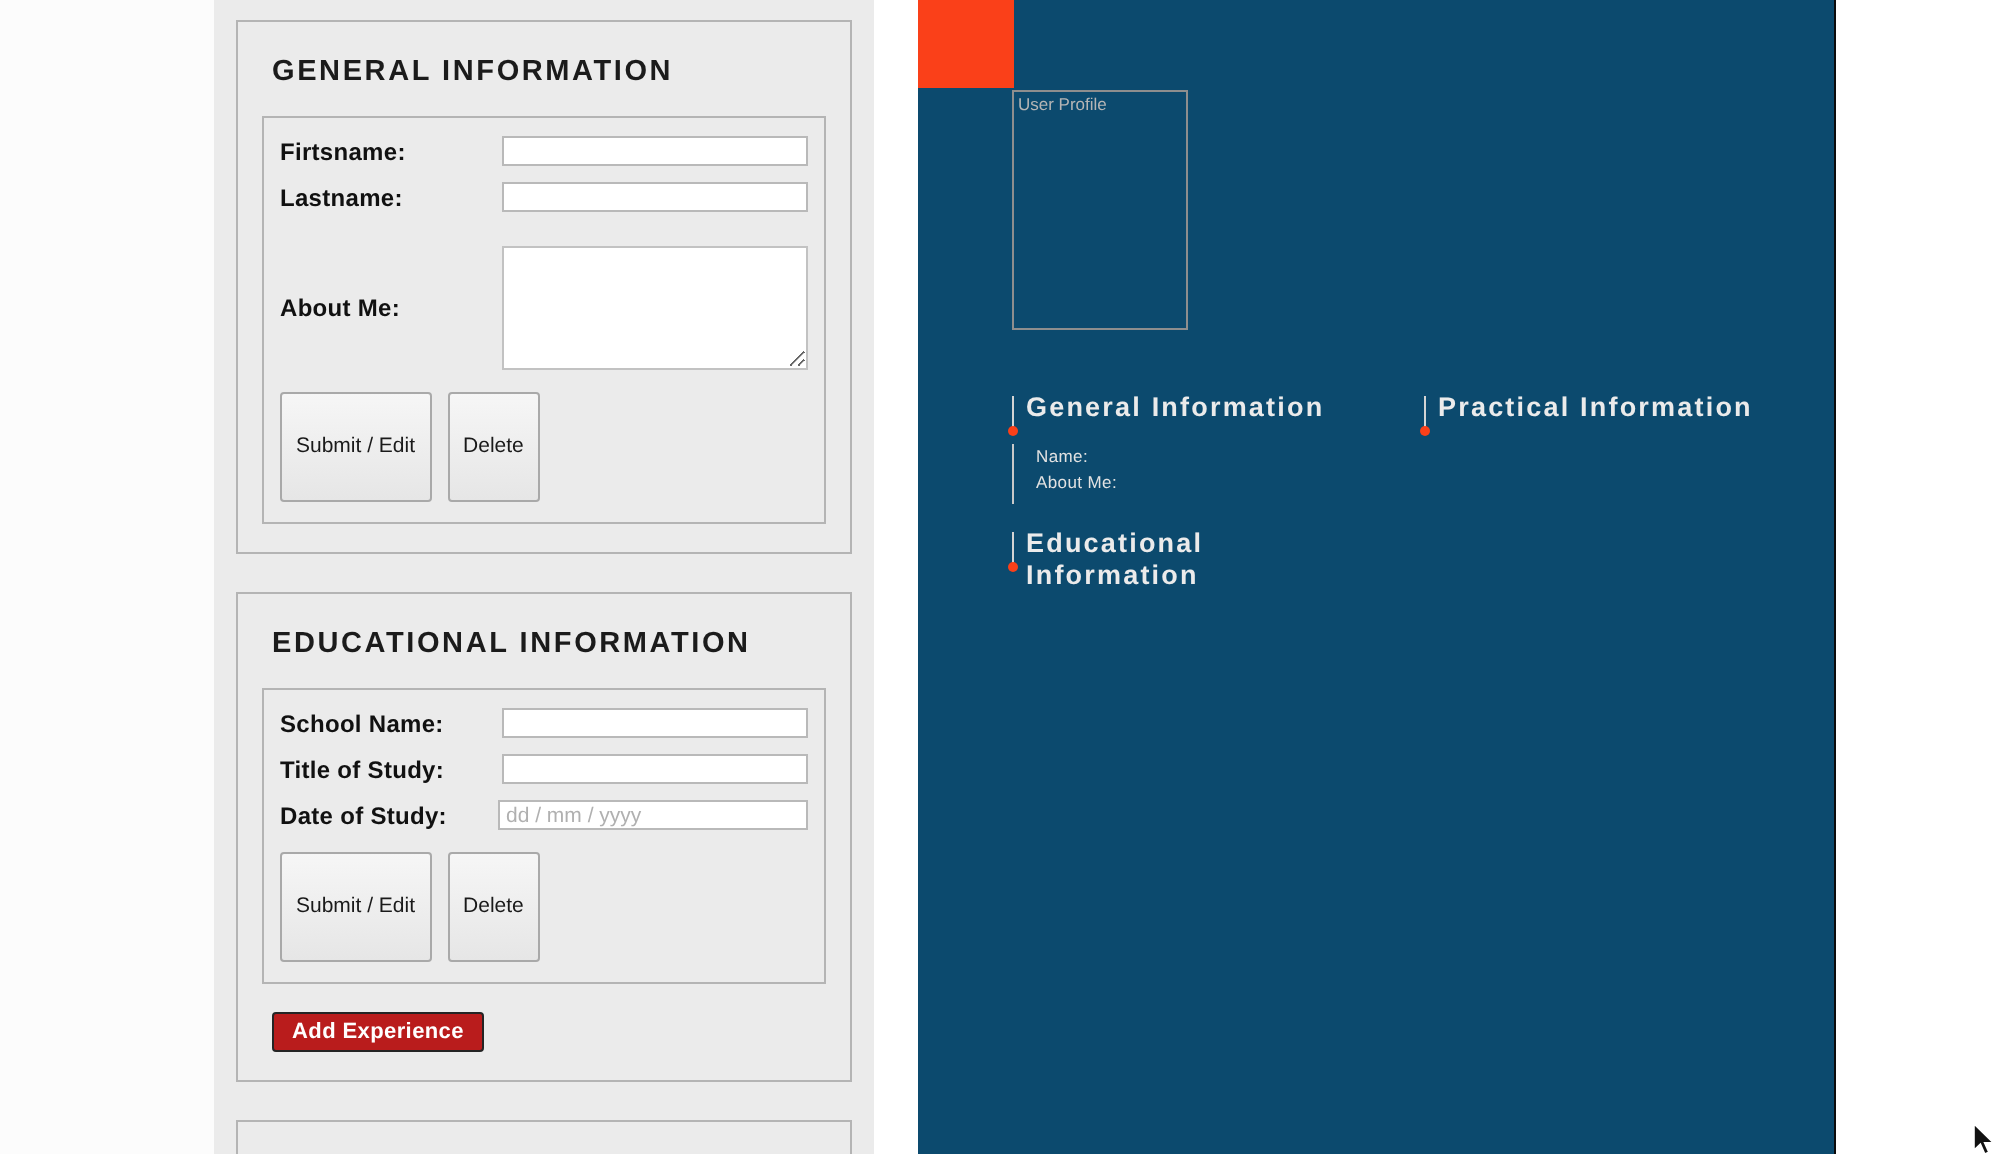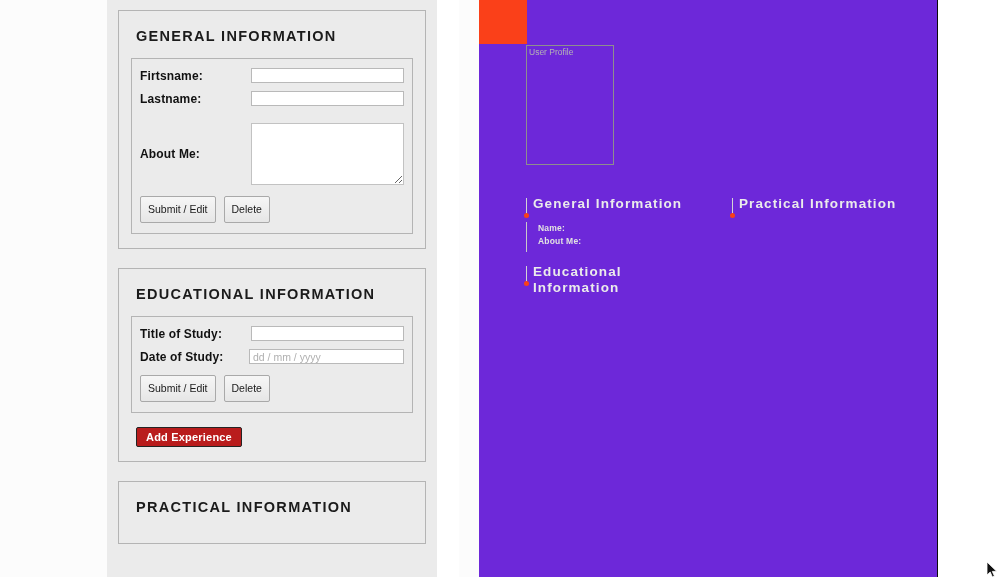--- a/index.html
+++ b/index.html
@@ -132,21 +132,21 @@
     margin-top: 11px;
   }
 
   .btn-default {
     font-family: "Liberation Sans", sans-serif;
     font-size: 10.5px;
     color: #1a1a1a;
     background: linear-gradient(#f6f6f6, #e6e6e6);
     border: 1px solid #a9a9a9;
     border-radius: 2px;
-    padding: 6px 7px;
+    padding: 20px 7px;
     line-height: 1.25;
     cursor: pointer;
   }
 
   .btn-dark {
     font-family: "Liberation Sans", sans-serif;
     font-size: 11px;
     font-weight: bold;
     color: #ffffff;
     background: #b91c1c;
@@ -164,27 +164,26 @@
     width: 22px;
     height: 577px;
     background: #ffffff;
     flex: none;
   }
 
   
   .cv-panel {
     width: 459px;
     height: 577px;
-    background: #6d28d9;
+    background: #0c4a6e;
     flex: none;
     position: relative;
     border-right: 1px solid #0b0b0b;
     box-sizing: border-box;
     overflow: hidden;
-    margin-left: 20px;
   }
 
   .cv-orange-block {
     position: absolute;
     left: 0;
     top: 0;
     width: 48px;
     height: 44px;
     background: #fa4019;
   }
@@ -264,21 +263,21 @@
     width: 1px;
     height: 30px;
     background: #c9c9c9;
     margin-left: 2px;
     margin-right: 11px;
     flex: none;
   }
   .cv-sub-list { }
   .cv-sub-item {
     font-size: 8.5px;
-    font-weight: bold;
+    font-weight: normal;
     color: #e2e2e2;
     line-height: 1.55;
     letter-spacing: 0.2px;
     font-family: "Liberation Sans", sans-serif;
   }
 
   
   .right-gutter {
     flex: 1;
     height: 577px;
@@ -332,20 +331,24 @@
           <button class="btn-default">Delete</button>
         </div>
 
       </div>
     </div>
 
     <div class="section-card">
       <div class="section-title">EDUCATIONAL INFORMATION</div>
       <div class="fieldset-box">
 
+        <div class="field-row">
+          <span class="field-label">School Name:</span>
+          <input class="text-input" type="text" placeholder="" style="">
+        </div>
 
         <div class="field-row">
           <span class="field-label">Title of Study:</span>
           <input class="text-input" type="text" placeholder="" style="">
         </div>
 
         <div class="field-row">
           <span class="field-label">Date of Study:</span>
           <input class="text-input date-input" type="text" placeholder="dd / mm / yyyy" style="">
         </div>

